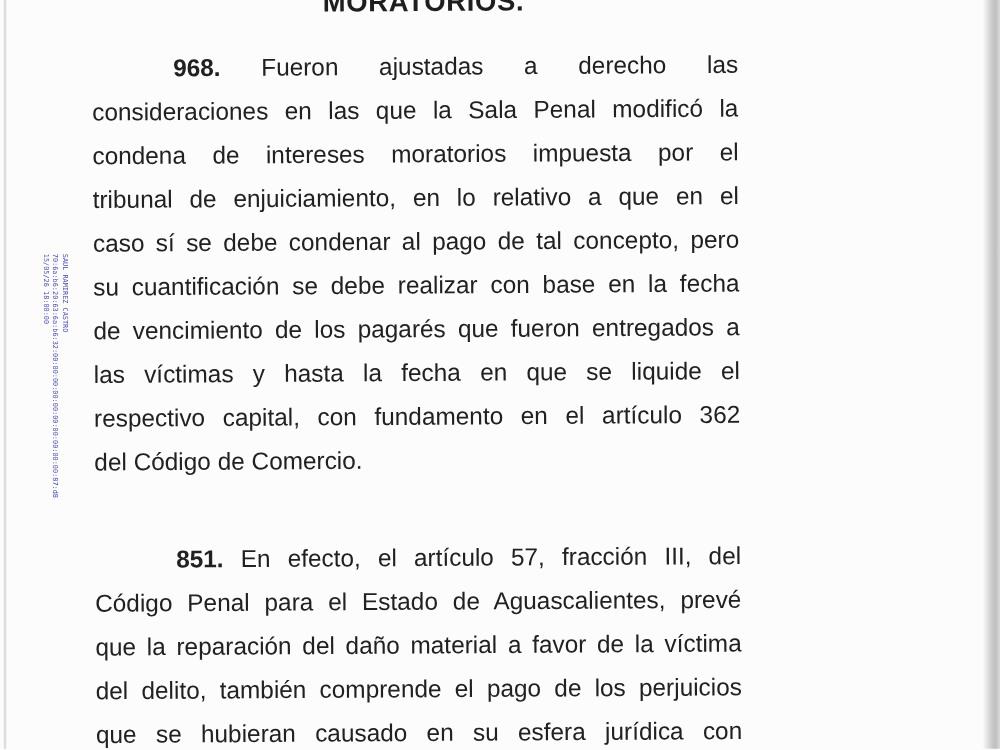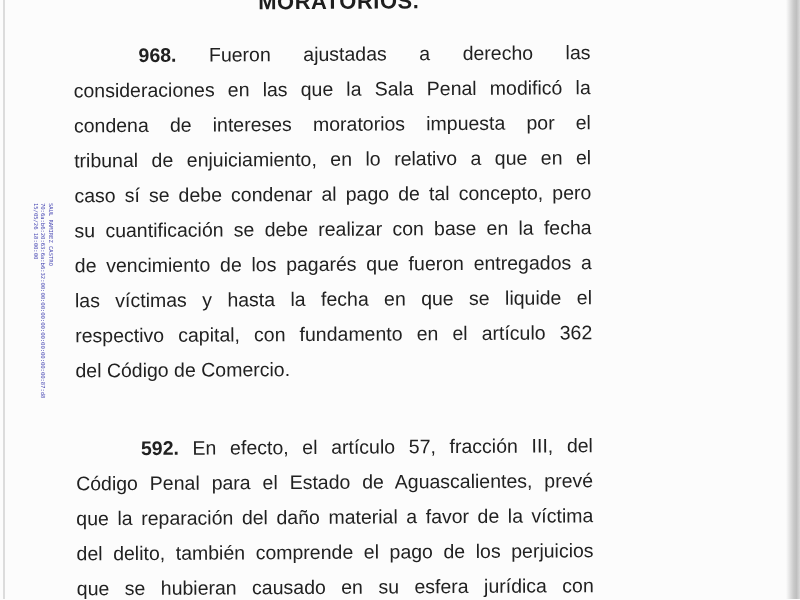--- a/index.html
+++ b/index.html
@@ -89,21 +89,21 @@
         <div class="line jline">caso sí se debe condenar al pago de tal concepto, pero</div>
         <div class="line jline">su cuantificación se debe realizar con base en la fecha</div>
         <div class="line jline">de vencimiento de los pagarés que fueron entregados a</div>
         <div class="line jline">las víctimas y hasta la fecha en que se liquide el</div>
         <div class="line jline">respectivo capital, con fundamento en el artículo 362</div>
         <div class="line lline">del Código de Comercio.</div>
       </div>
 
       <div class="paragraph para-2">
         <div class="line jline first">
-          <span class="num">592.</span>
+          <span class="num">851.</span>
           <span>En efecto, el artículo 57, fracción III, del</span>
         </div>
         <div class="line jline">Código Penal para el Estado de Aguascalientes, prevé</div>
         <div class="line jline">que la reparación del daño material a favor de la víctima</div>
         <div class="line jline">del delito, también comprende el pago de los perjuicios</div>
         <div class="line jline">que se hubieran causado en su esfera jurídica con</div>
       </div>
 
     </div>
   </div>

